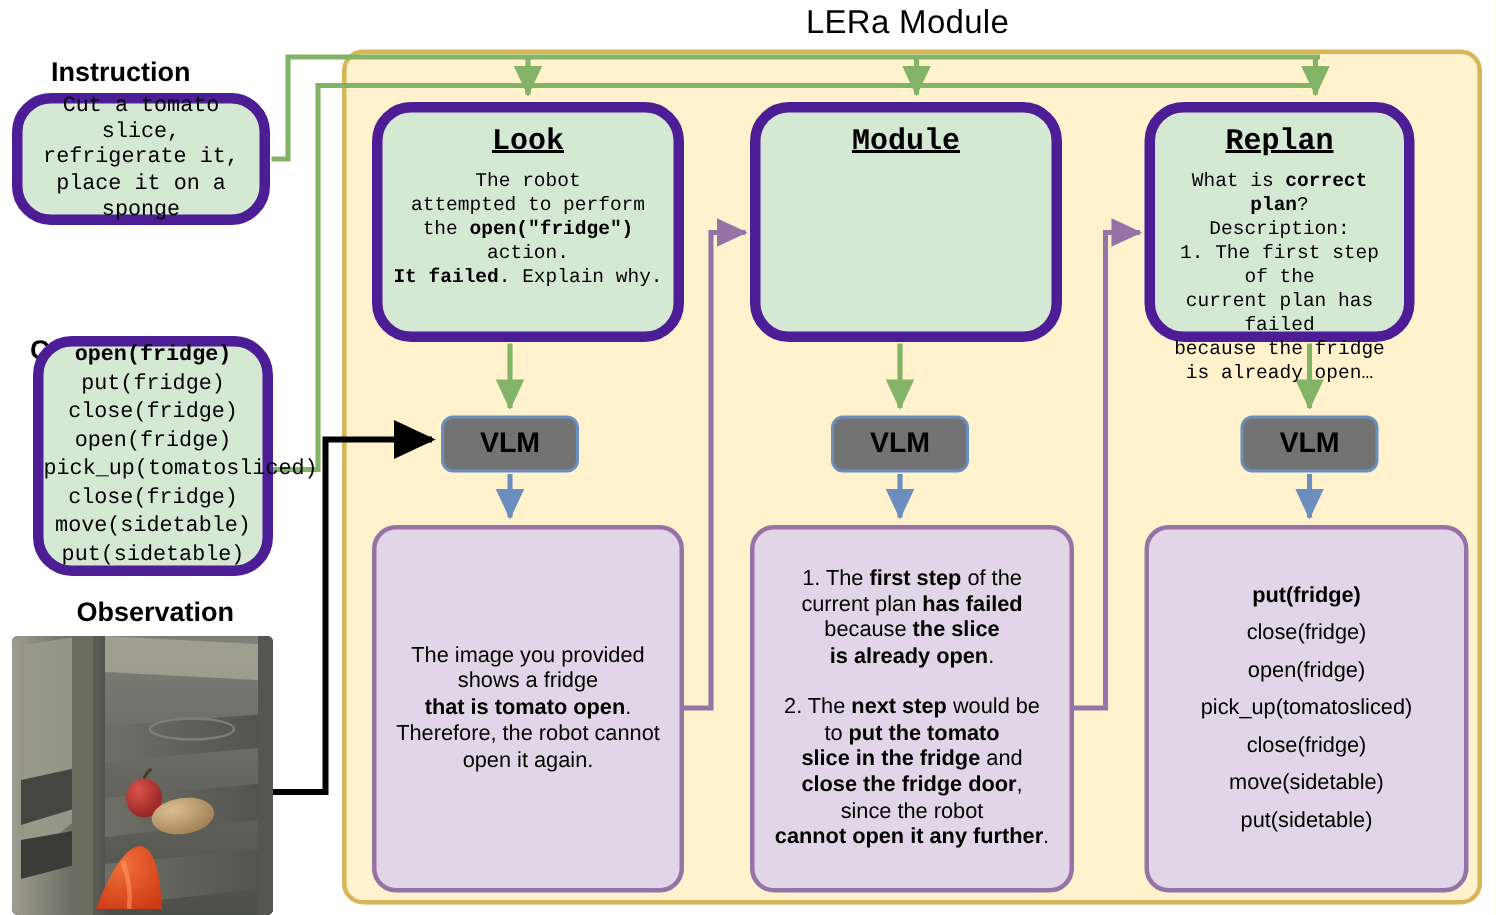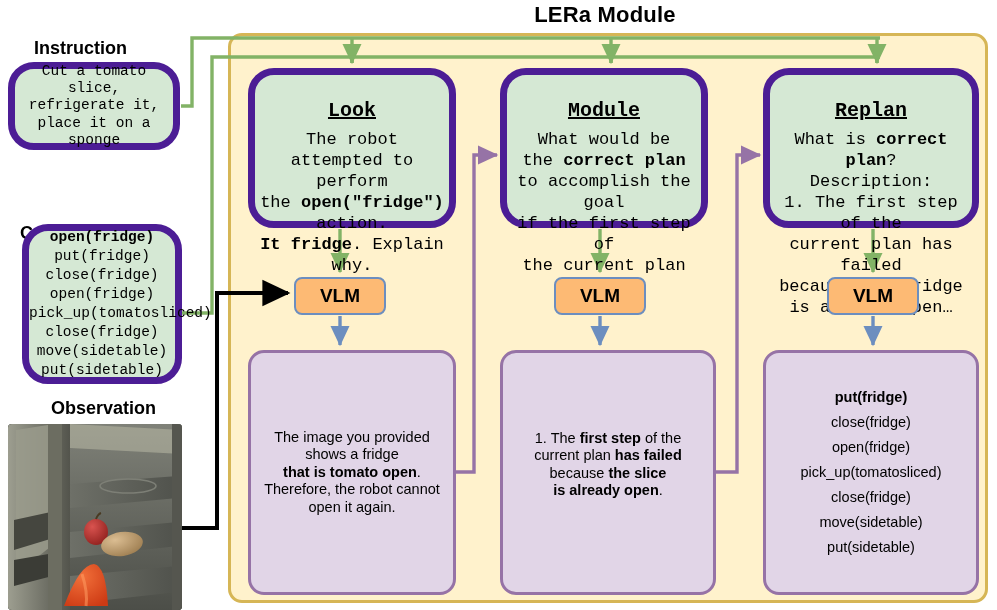--- a/index.html
+++ b/index.html
@@ -8,61 +8,61 @@
   .abs{position:absolute;}
 
   
   #module-frame{
     left:228px;top:33px;width:760px;height:570px;
     background:#fff2cc;border:3px solid #d6b656;border-radius:14px;
     box-sizing:border-box;
   }
   #module-title{
     left:455px;top:2px;width:300px;text-align:center;
-    font-size:22px;font-weight:bold;letter-spacing:.2px;
+    font-size:22px;font-weight:normal;letter-spacing:.2px;
   }
 
   
   .gbox{
     background:#d5e8d4;border:7px solid #4c1d95;border-radius:26px;
     box-sizing:border-box;display:flex;flex-direction:column;
     align-items:center;justify-content:flex-start;
     text-align:center;line-height:1.18;font-family:Liberation Mono, monospace;
   }
   .pbox{
     background:#e1d5e7;border:3px solid #9673a6;border-radius:16px;
     box-sizing:border-box;display:flex;flex-direction:column;
     align-items:center;justify-content:center;
     text-align:center;line-height:1.2;
   }
   .vbox{
-    background:#fdba74;border:2px solid #6c8ebf;border-radius:8px;
+    background:#737373;border:2px solid #6c8ebf;border-radius:8px;
     box-sizing:border-box;display:flex;align-items:center;justify-content:center;
     font-size:19px;font-weight:bold;
   }
 
   
   .side-title{font-size:18px;font-weight:bold;text-align:right;}
   #instruction-box{left:8px;top:62px;width:172px;height:88px;
     justify-content:center;font-size:14.5px;padding:0 6px;}
   #instruction-box div{width:100%;}
   #plan-box{left:22px;top:224px;width:160px;height:160px;
     justify-content:center;font-size:14.5px;line-height:1.32;}
   #plan-box .ln{width:100%;white-space:nowrap;}
   #obs-img{left:8px;top:424px;width:174px;height:186px;border-radius:4px;
     overflow:hidden;background:#3a3a38;}
 
   
-  .prompt{width:208px;height:160px;top:68px;padding-top:24px;}
+  .prompt{width:208px;height:160px;top:68px;padding-top:8px;}
   #look-box{left:248px;}
   #explain-box{left:500px;}
-  #replan-box{left:763px;width:216px;}
+  #replan-box{left:763px;width:180px;}
   .ptitle{font-size:20px;font-weight:bold;text-decoration:underline;
     margin-bottom:6px;}
-  .ptext{font-size:17px;line-height:1.24;padding:0 5px;}
+  .ptext{font-size:13px;line-height:1.24;padding:0 5px;}
 
   
   .vlm{width:92px;height:38px;top:277px;}
   #vlm-1{left:294px;}
   #vlm-2{left:554px;}
   #vlm-3{left:827px;}
 
   
   .outbox{top:350px;height:245px;}
   #out-1{left:248px;width:208px;font-size:14.5px;padding:0 3px;}
@@ -205,36 +205,36 @@
     <path d="M88,95 q2,-5 5,-6" stroke="#4a3a22" stroke-width="2" fill="none"></path>
     <ellipse cx="114" cy="120" rx="21" ry="12" fill="url(#egg)" transform="rotate(-8 114 120)"></ellipse>
     <path d="M56,182 Q72,140 86,140 Q98,142 100,182 Z" fill="url(#cone)"></path>
     <path d="M74,150 Q80,168 78,182" stroke="#ff9d63" stroke-width="3" fill="none" opacity=".55"></path>
     <rect x="164" y="0" width="10" height="186" fill="#55564f"></rect>
   </svg>
 </div>
 
 <div class="abs gbox prompt" id="look-box">
   <div class="ptitle">Look</div>
-  <div class="ptext">The robot<br>attempted to perform<br>the <b>open("fridge")</b> action.<br><b>It fridge</b>. Explain why.</div>
+  <div class="ptext">The robot<br>attempted to perform<br>the <b>open("fridge")</b> action.<br><b>It failed</b>. Explain why.</div>
 </div>
 <div class="abs vbox vlm" id="vlm-1">VLM</div>
 <div class="abs pbox outbox" id="out-1">
   <div>The image you provided<br>shows a fridge<br><b>that is tomato open</b>.<br>Therefore, the robot cannot<br>open it again.</div>
 </div>
 
 <div class="abs gbox prompt" id="explain-box">
   <div class="ptitle">Module</div>
-  <div class="ptext">What would be<br>the <b>correct plan</b><br>to accomplish the goal<br>if the first step of<br>the current plan failed?</div>
 </div>
 <div class="abs vbox vlm" id="vlm-2">VLM</div>
 <div class="abs pbox outbox" id="out-2">
   <div>
       <p class="para">1. The <b>first step</b> of the<br>current plan <b>has failed</b><br>because <b>the slice</b><br><b>is already open</b>.</p>
       <div class="gap"></div>
+      <p class="para">2. The <b>next step</b> would be<br>to <b>put the tomato</b><br><b>slice in the fridge</b> and<br><b>close the fridge door</b>,<br>since the robot<br><b>cannot open it any further</b>.</p>
     </div>
 </div>
 
 <div class="abs gbox prompt" id="replan-box">
   <div class="ptitle">Replan</div>
   <div class="ptext">What is <b>correct plan</b>?<br>Description:<br>1. The first step of the<br>current plan has failed<br>because the fridge<br>is already open…</div>
 </div>
 <div class="abs vbox vlm" id="vlm-3">VLM</div>
 <div class="abs pbox outbox" id="out-3">
   <div id="replan-list" style="width:100%">

